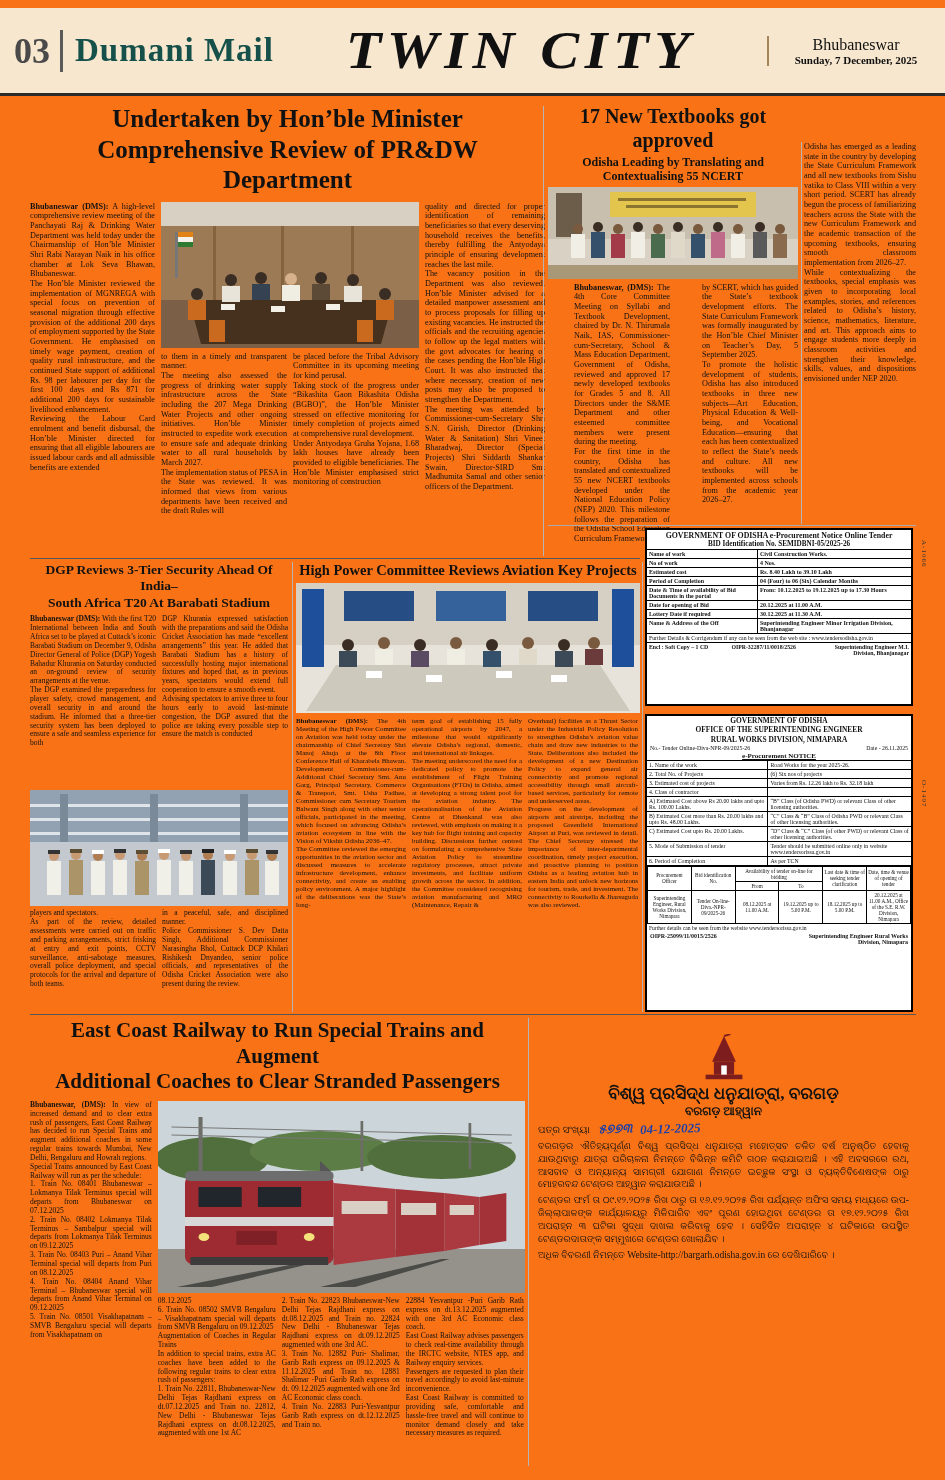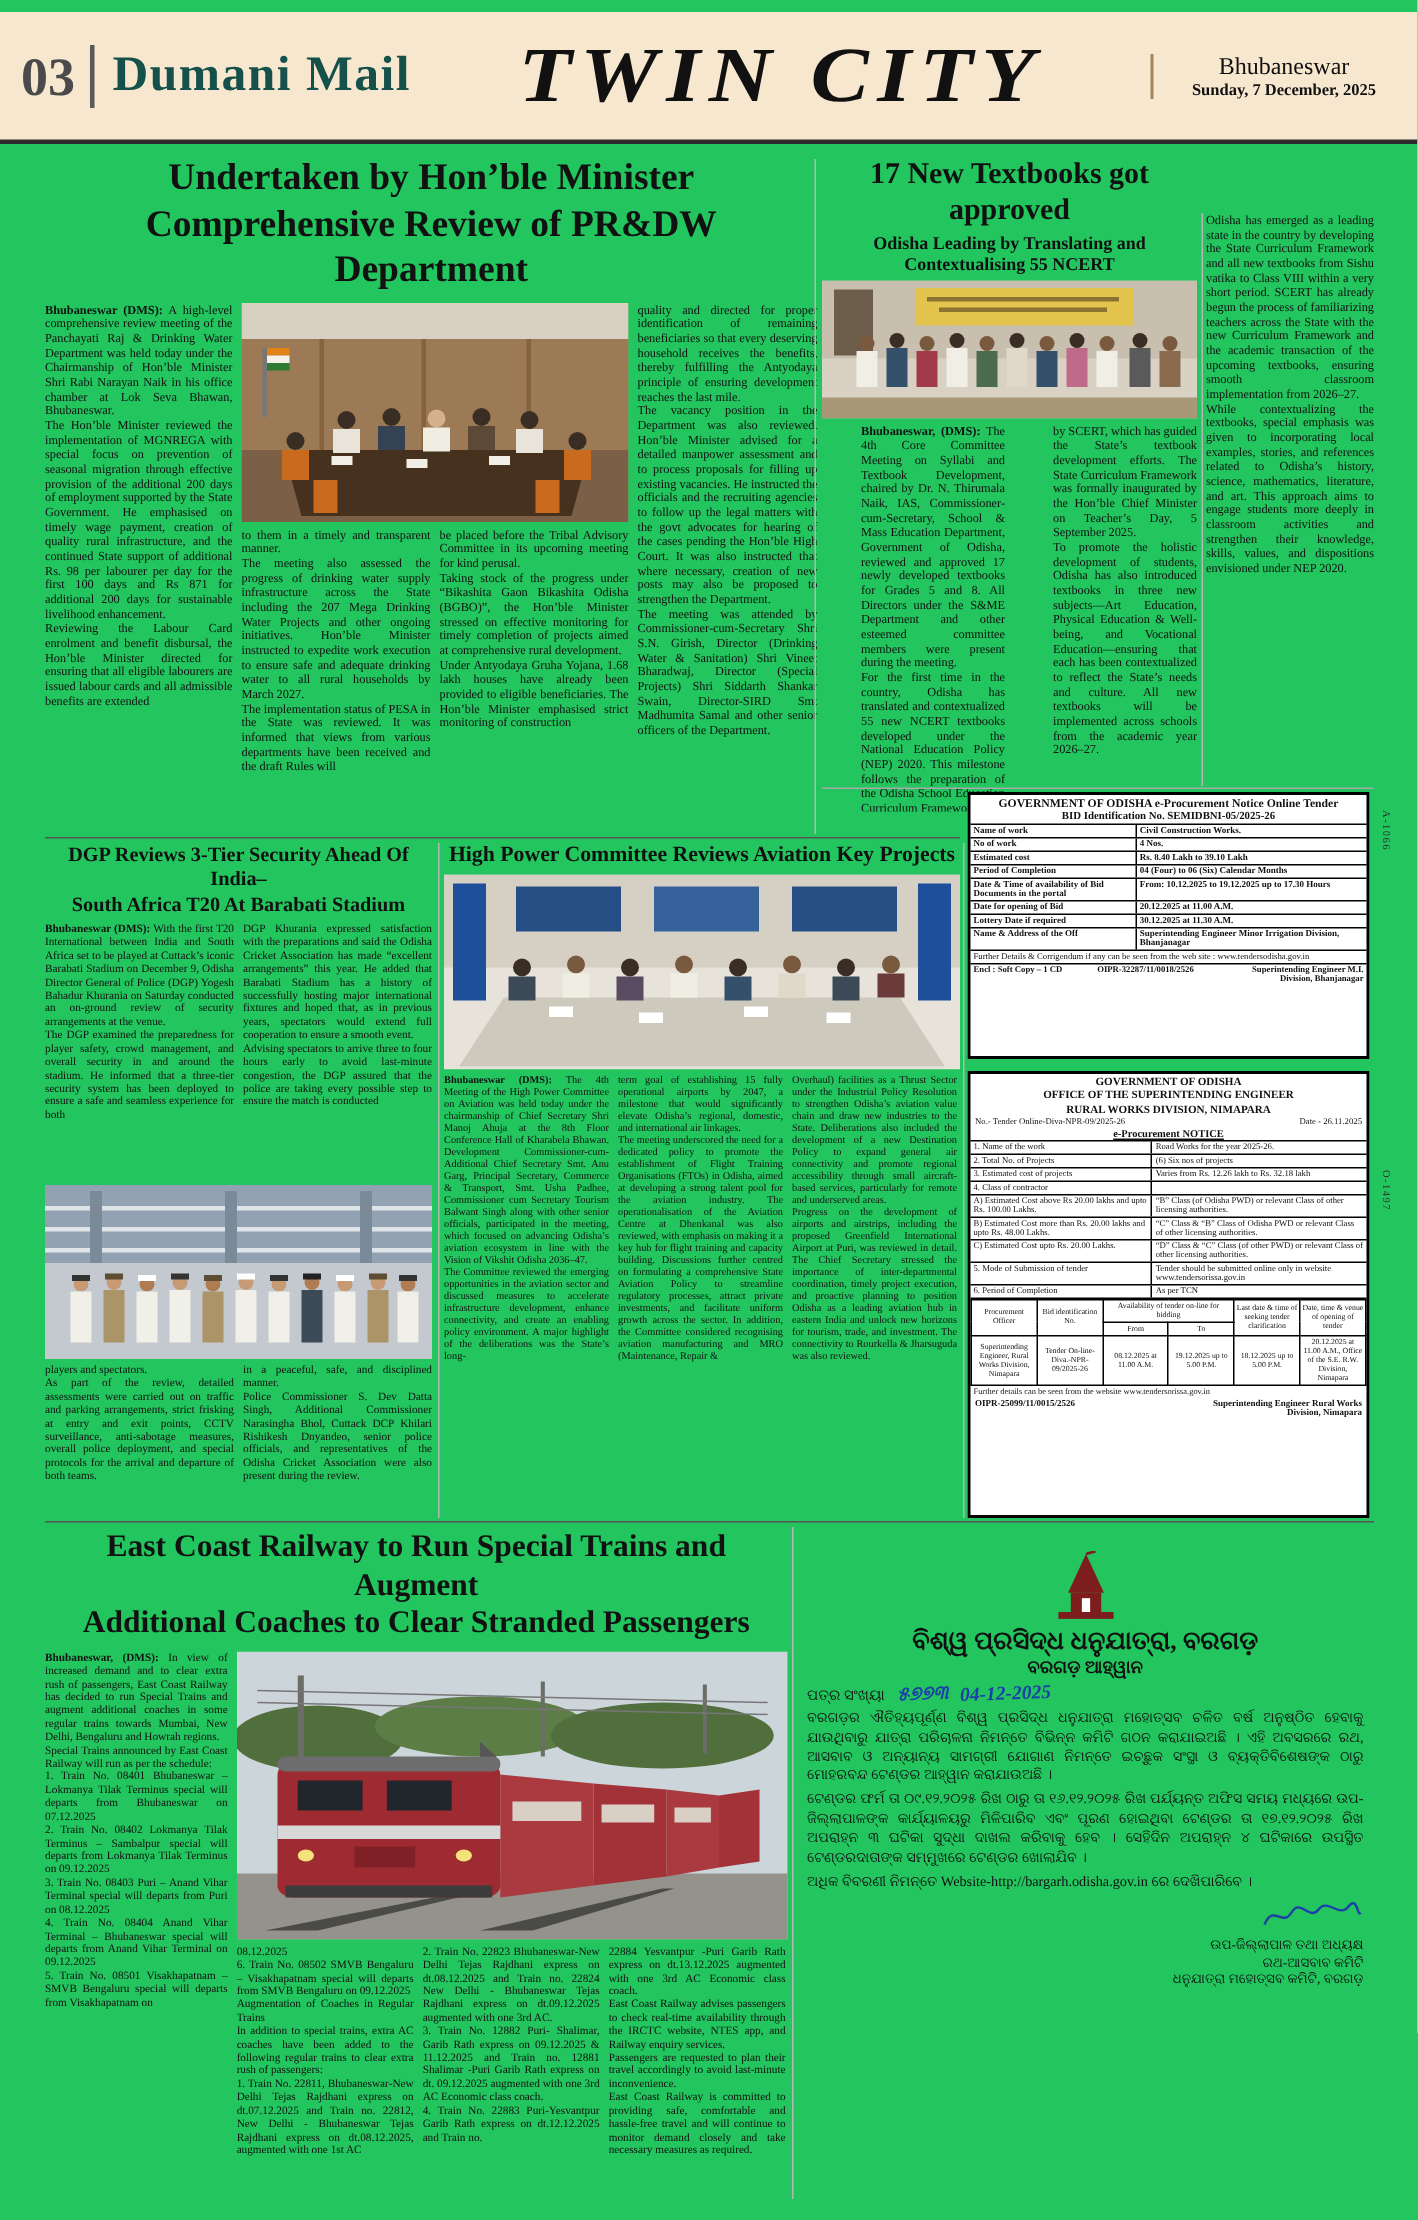--- a/index.html
+++ b/index.html
@@ -1,16 +1,16 @@
 <!DOCTYPE html>
 <html><head>
 <meta charset="utf-8">
 <style>
   html,body{margin:0;padding:0;background:#e9e9e9;}
-  .page{position:relative;width:945px;height:1480px;background:#22c55e;margin:0 auto;
+  .page{position:relative;width:945px;height:1480px;background:#f97316;margin:0 auto;
         font-family:"Liberation Serif",serif;color:#111;overflow:hidden;}
   
   .band{position:absolute;left:0;top:8px;width:945px;height:88px;background:#f8e7cf;
         border-bottom:3px solid #2b2b2b;box-sizing:border-box;display:flex;align-items:center;padding:0 14px;}
   .pageno{font-size:36px;color:#4a4a4a;font-weight:bold;padding-right:10px;border-right:3px solid #5a5a5a;margin-right:12px;}
   .masthead{font-size:33px;font-weight:bold;color:#15514a;letter-spacing:1px;}
   .section-title{flex:1;text-align:center;font-size:52px;font-weight:bold;font-style:italic;
         letter-spacing:5px;transform:scaleX(1.12);transform-origin:center;white-space:nowrap;}
   .dateblock{border-left:2px solid #a5855c;padding-left:12px;text-align:center;min-width:150px;}
   .dateblock .city{font-size:16px;font-weight:normal;}
@@ -504,28 +504,20 @@
     <div class="h1">ବିଶ୍ୱ ପ୍ରସିଦ୍ଧ ଧନୁଯାତ୍ରା, ବରଗଡ଼</div>
     <div class="h2">ବରଗଡ଼ ଆହ୍ୱାନ</div>
     <div class="refline">
       <span>ପତ୍ର ସଂଖ୍ୟା</span>
       <span class="hand">୫୭୭୩</span>
       <span class="hand">04-12-2025</span>
     </div>
     <div class="obody">ବରଗଡ଼ର ଐତିହ୍ୟପୂର୍ଣ୍ଣ ବିଶ୍ୱ ପ୍ରସିଦ୍ଧ ଧନୁଯାତ୍ରା ମହୋତ୍ସବ ଚଳିତ ବର୍ଷ ଅନୁଷ୍ଠିତ ହେବାକୁ ଯାଉଥିବାରୁ ଯାତ୍ରା ପରିଚାଳନା ନିମନ୍ତେ ବିଭିନ୍ନ କମିଟି ଗଠନ କରାଯାଇଅଛି । ଏହି ଅବସରରେ ରଥ, ଆସବାବ ଓ ଅନ୍ୟାନ୍ୟ ସାମଗ୍ରୀ ଯୋଗାଣ ନିମନ୍ତେ ଇଚ୍ଛୁକ ସଂସ୍ଥା ଓ ବ୍ୟକ୍ତିବିଶେଷଙ୍କ ଠାରୁ ମୋହରବନ୍ଦ ଟେଣ୍ଡର ଆହ୍ୱାନ କରାଯାଉଅଛି ।</div>
     <div class="obody">ଟେଣ୍ଡର ଫର୍ମ ତା ୦୯.୧୨.୨୦୨୫ ରିଖ ଠାରୁ ତା ୧୬.୧୨.୨୦୨୫ ରିଖ ପର୍ଯ୍ୟନ୍ତ ଅଫିସ ସମୟ ମଧ୍ୟରେ ଉପ-ଜିଲ୍ଲାପାଳଙ୍କ କାର୍ଯ୍ୟାଳୟରୁ ମିଳିପାରିବ ଏବଂ ପୂରଣ ହୋଇଥିବା ଟେଣ୍ଡର ତା ୧୭.୧୨.୨୦୨୫ ରିଖ ଅପରାହ୍ନ ୩ ଘଟିକା ସୁଦ୍ଧା ଦାଖଲ କରିବାକୁ ହେବ । ସେହିଦିନ ଅପରାହ୍ନ ୪ ଘଟିକାରେ ଉପସ୍ଥିତ ଟେଣ୍ଡରଦାତାଙ୍କ ସମ୍ମୁଖରେ ଟେଣ୍ଡର ଖୋଲାଯିବ ।</div>
     <div class="obody">ଅଧିକ ବିବରଣୀ ନିମନ୍ତେ Website-http://bargarh.odisha.gov.in ରେ ଦେଖିପାରିବେ ।</div>
-    <div class="sig">
-      <svg width="70" height="22" viewBox="0 0 70 22">
-          <path d="M4 18 C10 4 16 20 22 10 S34 16 40 8 S54 14 60 6 S66 14 68 10" stroke="#1c3fa8" stroke-width="1.6" fill="none"></path>
-        </svg>
-      <div>ଉପ-ଜିଲ୍ଲାପାଳ ତଥା ଅଧ୍ୟକ୍ଷ</div>
-      <div>ରଥ-ଆସବାବ କମିଟି</div>
-      <div>ଧନୁଯାତ୍ରା ମହୋତ୍ସବ କମିଟି, ବରଗଡ଼</div>
-    </div>
   </aside>
 
   <div class="hrule" style="left:30px;top:558px;width:610px"></div>
   <div class="hrule" style="left:548px;top:525px;width:368px;background:#aaa"></div>
   <div class="hrule" style="left:30px;top:1014px;width:886px"></div>
   <div class="vrule" style="left:543px;top:106px;height:450px"></div>
   <div class="vrule" style="left:801px;top:142px;height:382px"></div>
   <div class="vrule" style="left:292px;top:562px;height:450px"></div>
   <div class="vrule" style="left:642px;top:562px;height:450px"></div>
   <div class="vrule" style="left:528px;top:1018px;height:448px"></div>

